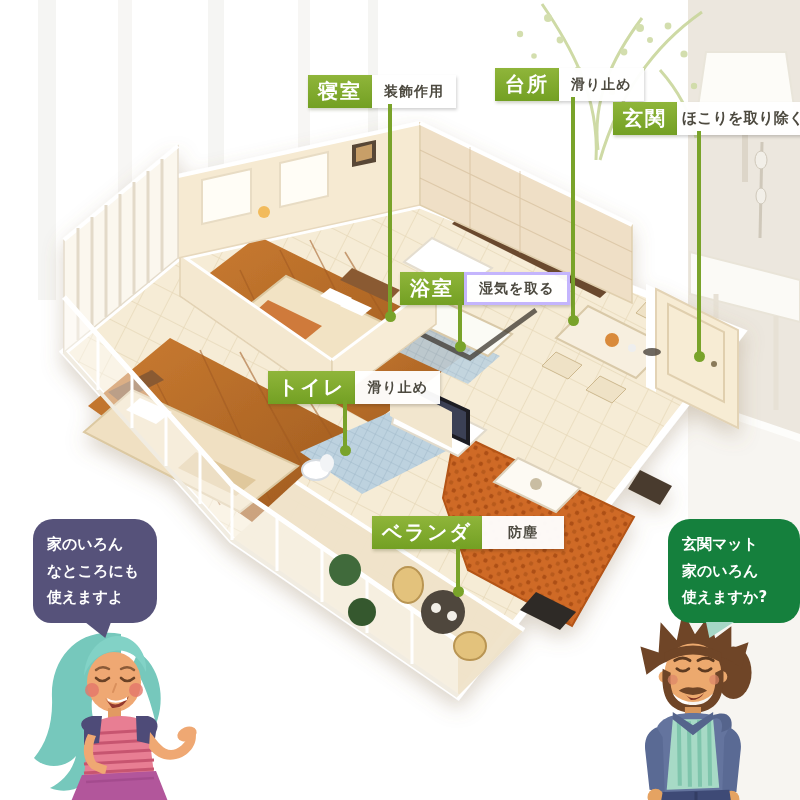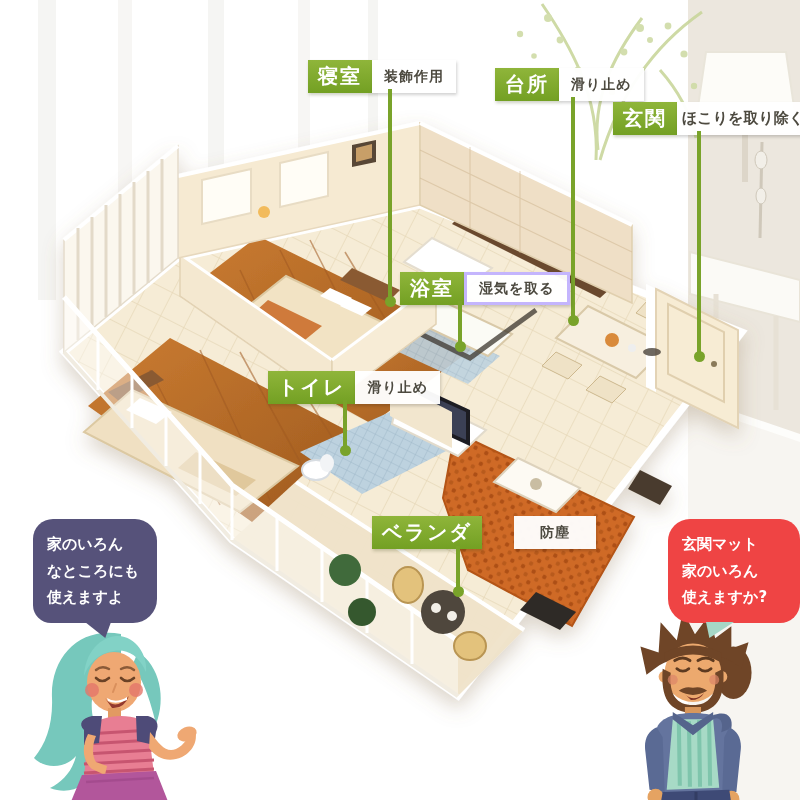--- a/index.html
+++ b/index.html
@@ -14,34 +14,34 @@
             padding:3px 10px;box-shadow:1px 2px 3px rgba(60,70,20,.25);}
   .note-tag{display:flex;align-items:center;background:rgba(255,255,255,.96);
             color:#4d4a40;font-size:14px;font-weight:600;letter-spacing:1px;
             padding:3px 12px;box-shadow:1px 2px 3px rgba(0,0,0,.18);}
   .note-sm{font-size:15px;padding:3px 5px;letter-spacing:0;}
   .note-wide{padding:0 26px;}
   .note-bordered{border:3px solid #c4b5fd;}
   .cline{position:absolute;width:4px;background:#79a32a;}
   .cdot{position:absolute;width:11px;height:11px;border-radius:50%;background:#79a32a;}
 
-  .co-bedroom{left:308px;top:60px;text-align:right;}   .co-bedroom .cline{left:80px;top:29px;height:213px;} .co-bedroom .cdot{left:77px;top:236px;}
+  .co-bedroom{left:308px;top:75px;text-align:right;}   .co-bedroom .cline{left:80px;top:29px;height:213px;} .co-bedroom .cdot{left:77px;top:236px;}
   .co-kitchen{left:495px;top:36px;margin-top:32px;}   .co-kitchen .cline{left:76px;top:29px;height:224px;} .co-kitchen .cdot{left:73px;top:247px;}
   .co-entrance{left:613px;top:102px;} .co-entrance .cline{left:84px;top:29px;height:226px;} .co-entrance .cdot{left:81px;top:249px;}
   .co-bathroom{left:400px;top:272px;} .co-bathroom .cline{left:58px;top:29px;height:46px;} .co-bathroom .cdot{left:55px;top:69px;}
   .co-toilet{left:268px;top:371px;}   .co-toilet .cline{left:75px;top:29px;height:51px;} .co-toilet .cdot{left:72px;top:74px;}
-  .co-veranda{left:372px;top:516px;gap:32px;}  .co-veranda .cline{left:84px;top:30px;height:46px;} .co-veranda .cdot{left:81px;top:70px;}
+  .co-veranda{left:372px;top:516px;}  .co-veranda .cline{left:84px;top:30px;height:46px;} .co-veranda .cdot{left:81px;top:70px;}
 
   
   .bubble{position:absolute;z-index:7;color:#fff;font-size:15px;font-weight:bold;
           line-height:1.78;padding:12px 14px;border-radius:18px;}
   .bubble-left{left:33px;top:519px;width:96px;background:#56527a;border-radius:20px 22px 24px 18px;}
   .bubble-left .tail{position:absolute;left:52px;bottom:-15px;width:26px;height:16px;background:#56527a;
           clip-path:polygon(0 0,100% 0,78% 100%);}
-  .bubble-right{left:668px;top:519px;width:104px;background:#ef4444;border-radius:22px 20px 20px 24px;}
+  .bubble-right{left:668px;top:519px;width:104px;background:#15803d;border-radius:22px 20px 20px 24px;}
   .bubble-right .tail{position:absolute;left:38px;bottom:-15px;width:28px;height:16px;background:#a6d7c6;
           clip-path:polygon(0 0,100% 0,12% 100%);}
   .bubble div{white-space:nowrap;}
 
   .char-svg{position:absolute;z-index:5;}
   .char-left{left:26px;top:612px;width:174px;height:192px;}
   .char-right{left:616px;top:606px;width:162px;height:198px;}
 </style>
 </head>
 <body>

